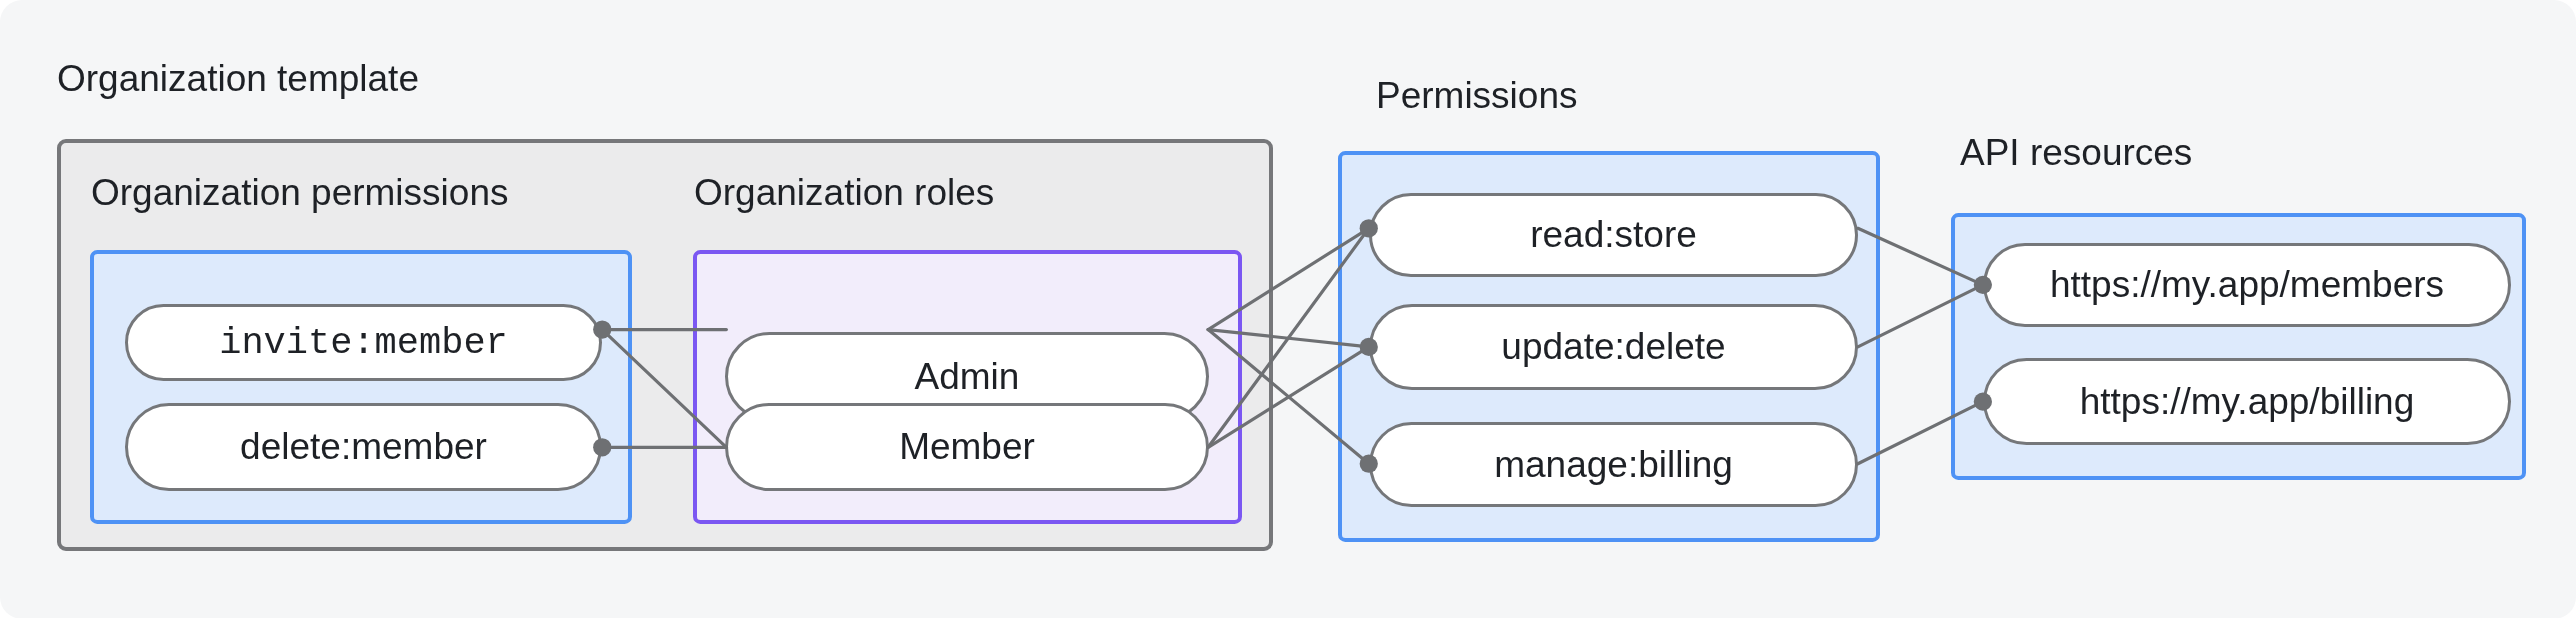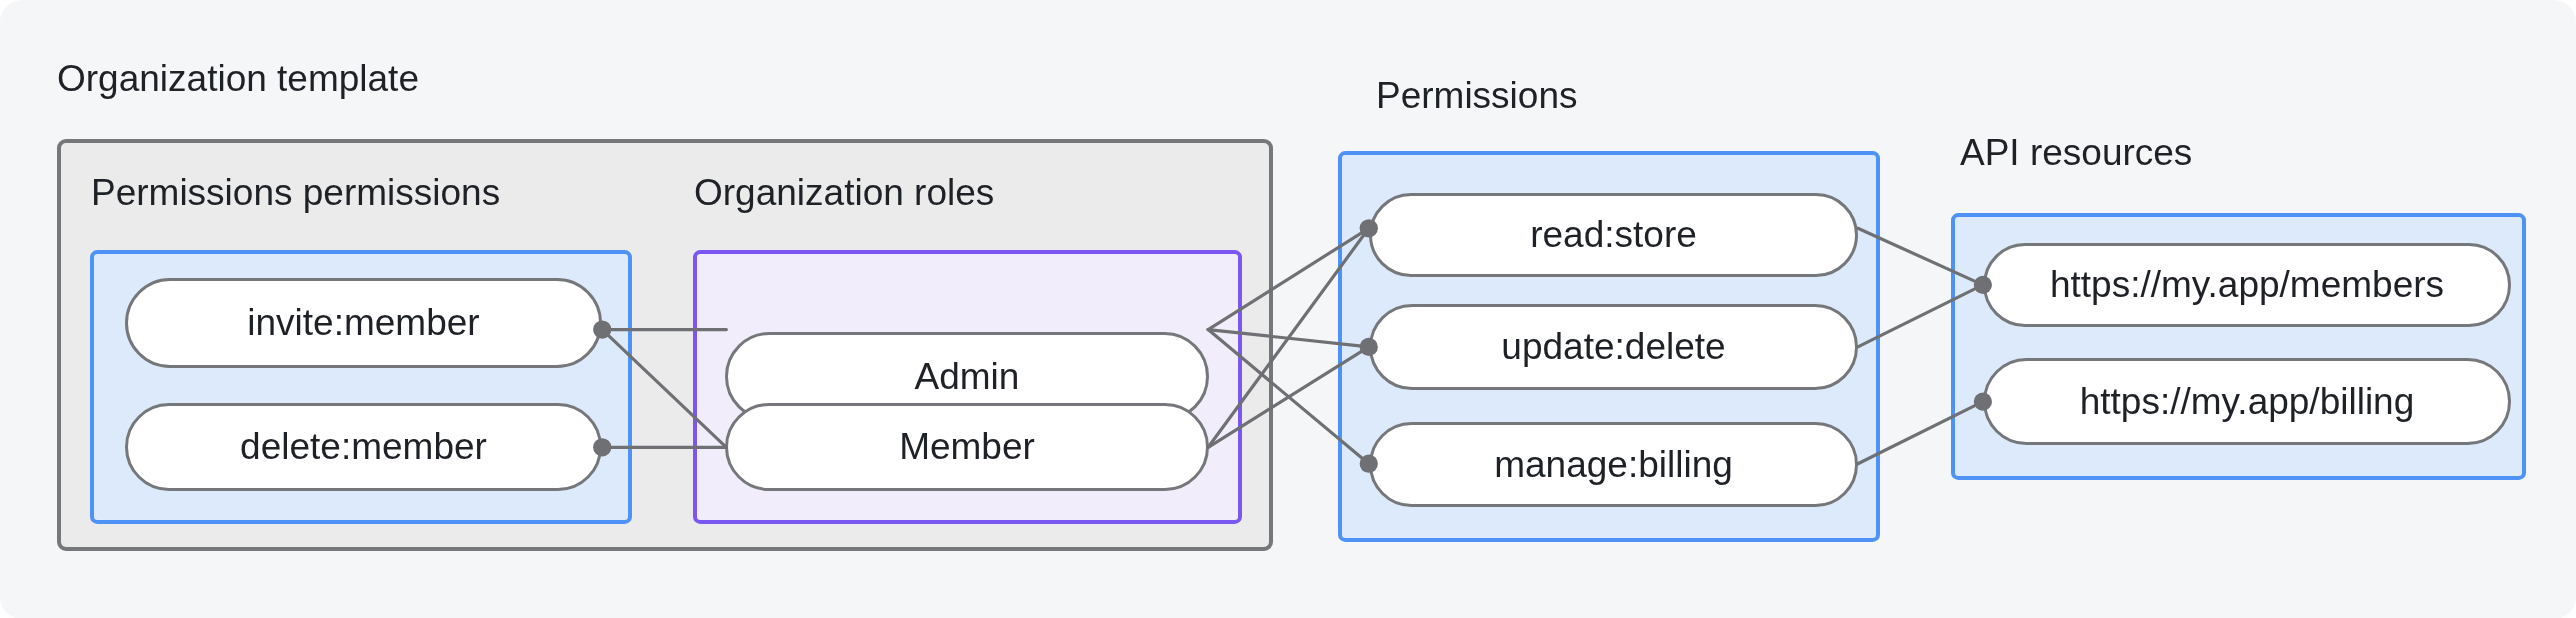--- a/index.html
+++ b/index.html
@@ -53,26 +53,26 @@
 
 <div class="canvas">
 
   <div class="box gray" style="left:57px; top:139px; width:1216px; height:412px;"></div>
   <div class="box blue" style="left:90px; top:250px; width:542px; height:274px;"></div>
   <div class="box purple" style="left:693px; top:250px; width:549px; height:274px;"></div>
   <div class="box blue" style="left:1338px; top:151px; width:542px; height:391px;"></div>
   <div class="box blue" style="left:1951px; top:213px; width:575px; height:267px;"></div>
 
   <div class="heading" style="left:57px; top:57px;">Organization template</div>
-  <div class="heading" style="left:91px; top:171px;">Permissions permissions</div>
+  <div class="heading" style="left:91px; top:171px;">Organization permissions</div>
   <div class="heading" style="left:694px; top:171px;">Organization roles</div>
   <div class="heading" style="left:1376px; top:74px;">Permissions</div>
   <div class="heading" style="left:1960px; top:131px;">API resources</div>
 
-  <div class="pill" style="left:125px; top:278px; width:477px; height:90px;">invite:member</div>
+  <div class="pill" style="left:125px; top:304px; width:477px; height:77px;font-family:Liberation Mono, monospace;">invite:member</div>
   <div class="pill" style="left:125px; top:403px; width:477px; height:88px;">delete:member</div>
 
   <div class="pill" style="left:725px; top:286px; width:484px; height:89px;margin-top:46px;">Admin</div>
   <div class="pill" style="left:725px; top:403px; width:484px; height:88px;">Member</div>
 
   <div class="pill" style="left:1369px; top:193px; width:489px; height:84px;">read:store</div>
   <div class="pill" style="left:1369px; top:304px; width:489px; height:86px;">update:delete</div>
   <div class="pill" style="left:1369px; top:422px; width:489px; height:85px;">manage:billing</div>
 
   <div class="pill" style="left:1983px; top:243px; width:528px; height:84px;">https://my.app/members</div>

